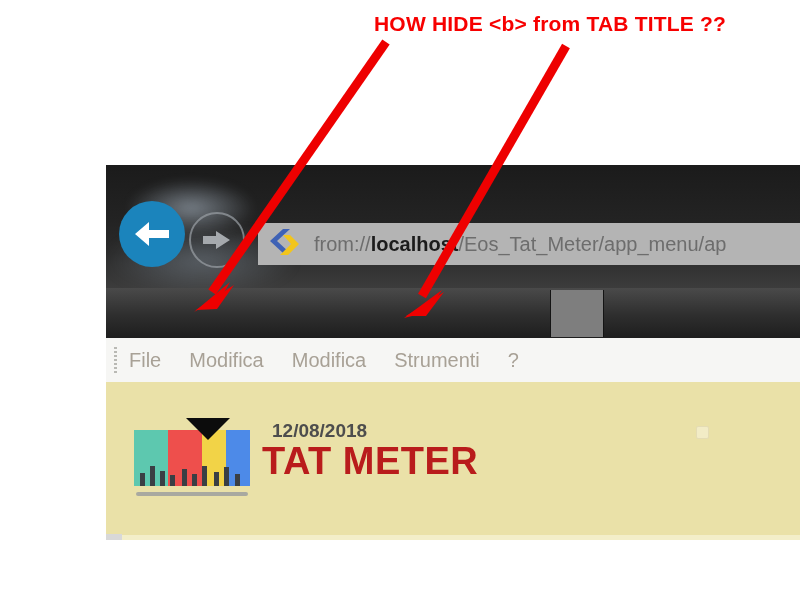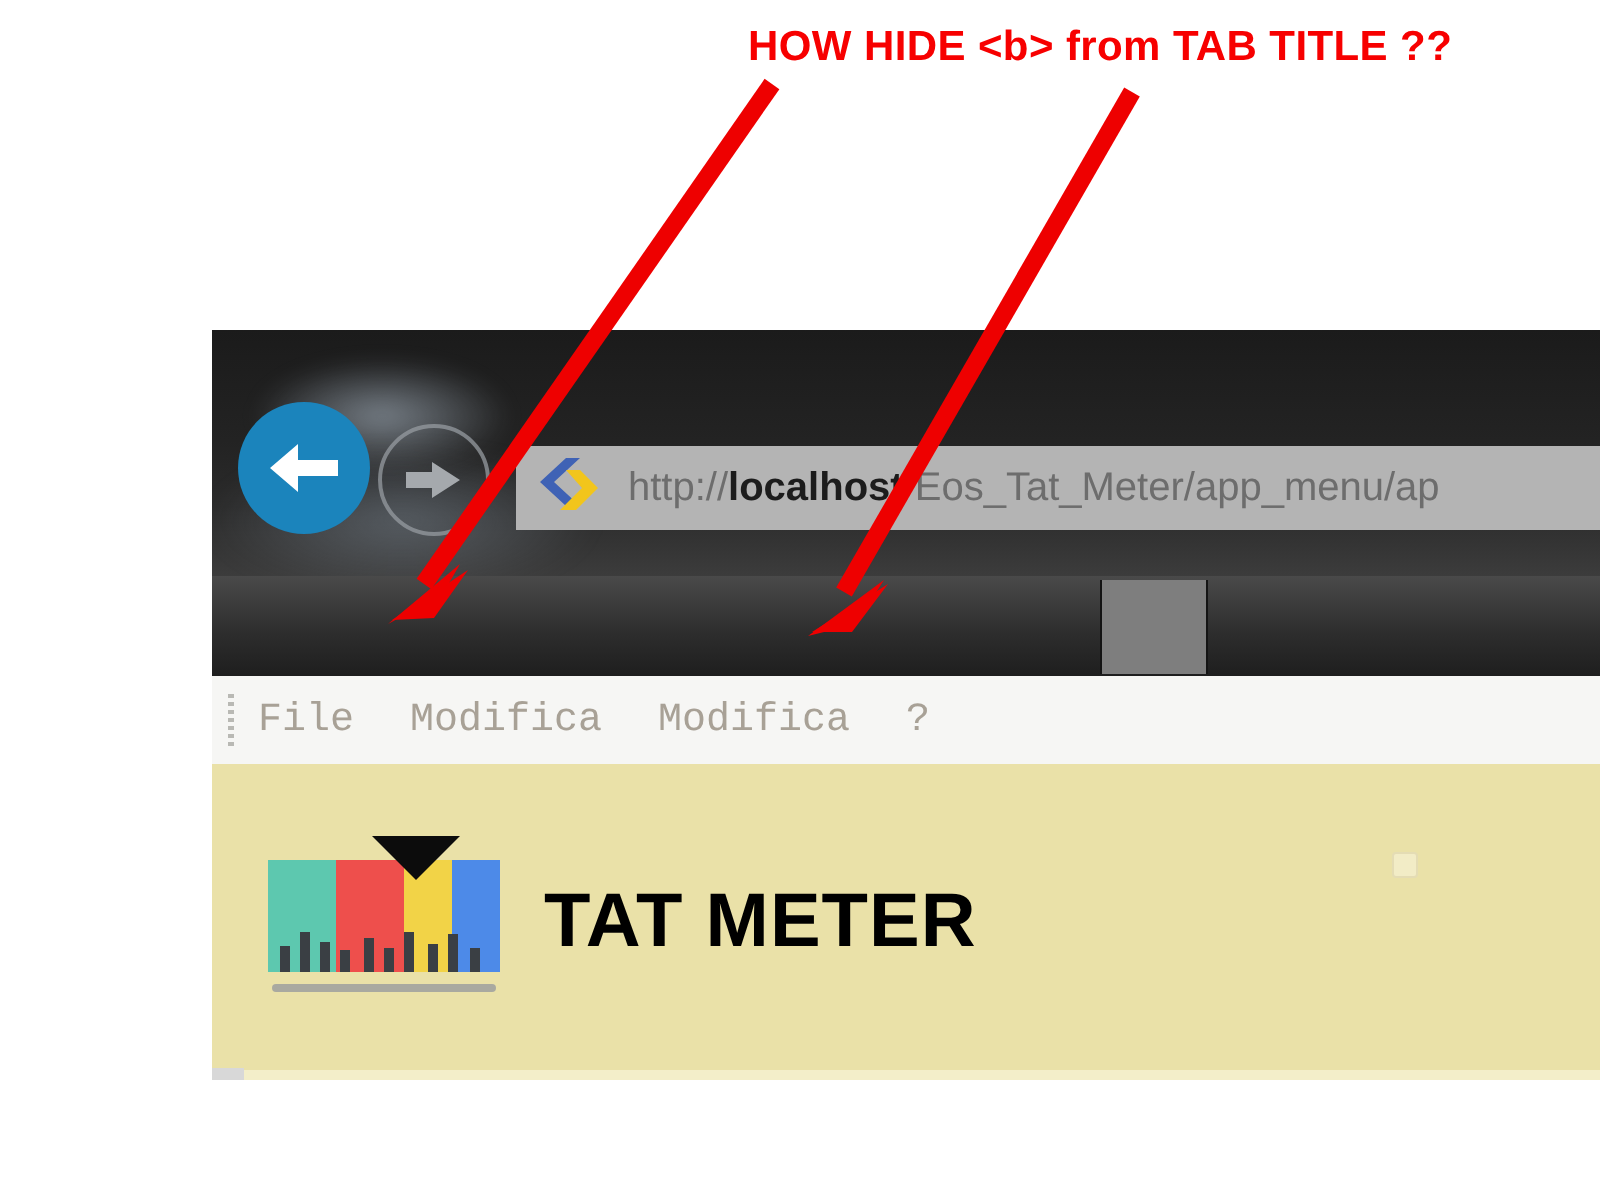--- a/index.html
+++ b/index.html
@@ -94,21 +94,21 @@
     position:absolute;left:0;top:173px;width:738px;height:44px;
     background:#f6f6f4;display:flex;align-items:center;
     border-bottom:1px solid #d9d9d5;
   }
   .grip{
     width:3px;height:26px;margin-left:8px;margin-right:12px;
     background:repeating-linear-gradient(180deg,#b9b9b4 0 2px,transparent 2px 4px);
   }
   .menu-item{
     font-size:20px;color:#a8a196;margin-right:28px;white-space:nowrap;
-    font-family:Liberation Mono, monospace;
+    font-family:Liberation Sans, sans-serif;
     text-align:right;
   }
 
   
   .page{
     position:absolute;left:0;top:217px;width:738px;height:158px;background:#eae1a8;
   }
   .page-edge{position:absolute;left:0;bottom:0;width:738px;height:5px;background:#f3eec9;}
   .page-corner{position:absolute;left:0;bottom:0;width:16px;height:6px;background:#d8d8d8;}
 
@@ -124,22 +124,22 @@
   .baseline{
     position:absolute;left:2px;bottom:2px;width:112px;height:4px;
     background:#a9a9a0;border-radius:2px;
   }
 
   .date{
     position:absolute;left:166px;top:38px;font-size:19px;font-weight:bold;
     color:#4d4d4d;font-family:"Liberation Sans", sans-serif;
   }
   .title{
-    position:absolute;left:166px;top:58px;font-size:38px;font-weight:bold;
-    color:#000000;letter-spacing:.5px;font-family:"Liberation Sans", sans-serif;
+    position:absolute;left:156px;top:58px;font-size:38px;font-weight:bold;
+    color:#b91c1c;letter-spacing:.5px;font-family:"Liberation Sans", sans-serif;
   }
   .broken-img{
     position:absolute;left:590px;top:44px;width:11px;height:11px;
     background:#f2ecc6;border:1px solid #e4dcb4;border-radius:2px;
   }
 </style>
 </head>
 <body>
 
 <div class="stage">
@@ -165,34 +165,35 @@
           <path d="M14 3 L14 8 L1 8 L1 16 L14 16 L14 21 L28 12 Z" fill="#a5a9ad"></path>
         </svg>
       </div>
 
       <div class="urlbar">
         <svg width="38" height="34" viewBox="0 0 38 34" style="margin:0 10px 0 8px;flex:none">
           <path d="M17 2 L4 14 L17 26 L24 26 L11 14 L24 2 Z" fill="#3f62b5"></path>
           <path d="M24 8 L33 17 L22 28 L14 28 L25 17 L17 8 Z" fill="#f2c51c"></path>
         </svg>
         <span class="urltext">
-          <span>http://</span><b>localhost</b><span>/Eos_Tat_Meter/app_menu/ap</span>
+          <span>from://</span><b>localhost</b><span>/Eos_Tat_Meter/app_menu/ap</span>
         </span>
       </div>
     </div>
 
     <div class="tabstrip">
       <div class="tab-ghost"></div>
     </div>
 
     <div class="menubar">
       <div class="grip"></div>
       <span class="menu-item">File</span>
       <span class="menu-item">Modifica</span>
       <span class="menu-item">Modifica</span>
+      <span class="menu-item">Strumenti</span>
       <span class="menu-item">?</span>
     </div>
 
     <div class="page">
       <div class="logo">
         <div class="bands" id="bands">
             <div style="height: 100%; background: rgb(93, 200, 175); width: 34px;"></div>
             <div style="height: 100%; background: rgb(238, 79, 76); width: 34px;"></div>
             <div style="height: 100%; background: rgb(242, 211, 71); width: 24px;"></div>
             <div style="height: 100%; background: rgb(77, 138, 232); width: 24px;"></div>
@@ -205,20 +206,21 @@
             <div class="tick" style="left: 34px; height: 11px;"></div>
             <div class="tick" style="left: 46px; height: 17px;"></div>
             <div class="tick" style="left: 56px; height: 12px;"></div>
             <div class="tick" style="left: 66px; height: 20px;"></div>
             <div class="tick" style="left: 78px; height: 14px;"></div>
             <div class="tick" style="left: 88px; height: 19px;"></div>
             <div class="tick" style="left: 99px; height: 12px;"></div>
           </div>
         <div class="baseline"></div>
       </div>
+      <div class="date">12/08/2018</div>
       <div class="title">TAT METER</div>
       <div class="broken-img"></div>
       <div class="page-edge"></div>
       <div class="page-corner"></div>
     </div>
 
   </div>
 
   <svg class="arrows" viewBox="0 0 800 600">
     <g>

